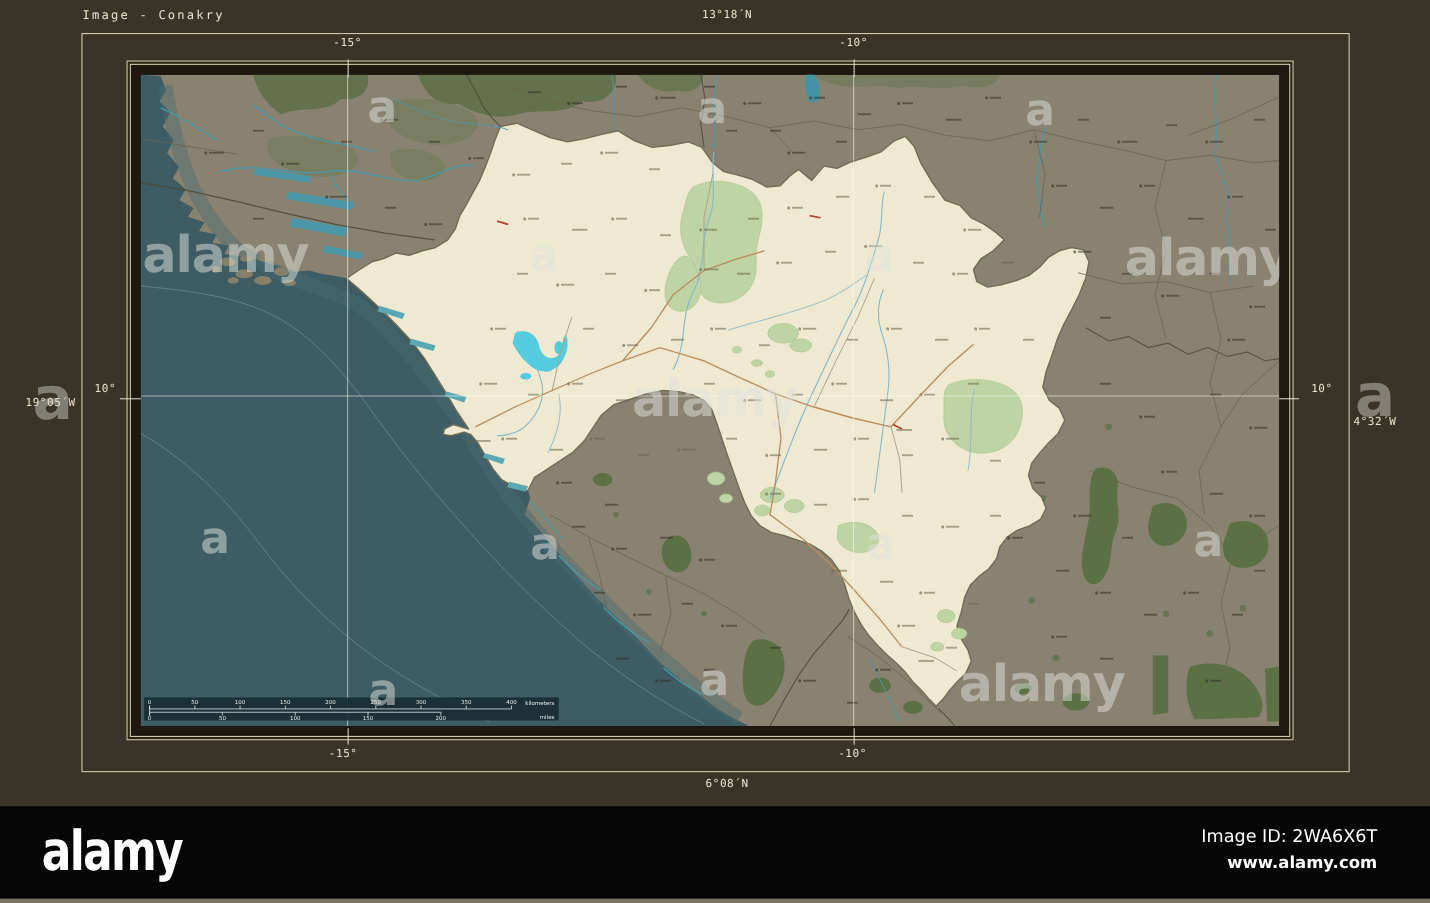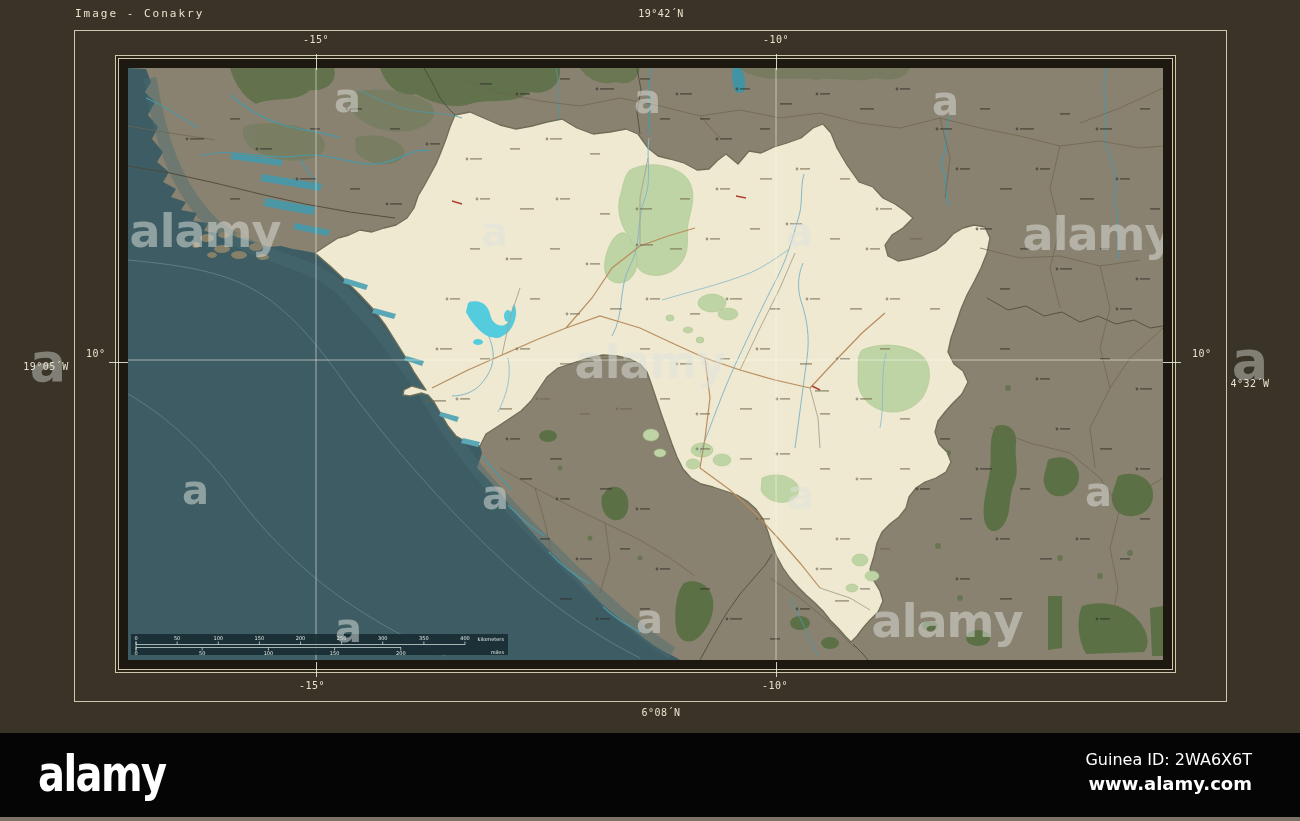--- a/index.html
+++ b/index.html
@@ -16,30 +16,30 @@
   .tick{position:absolute;background:rgba(242,240,226,.85);z-index:5;}
   .wm-margin{position:absolute;color:rgba(215,218,210,.45);font-family:"DejaVu Sans","Liberation Sans",sans-serif;
              font-weight:bold;font-size:54px;transform:translate(-50%,-50%);z-index:1;}
   .footer{position:absolute;left:0;top:733px;width:1300px;height:84px;background:#050505;}
   .footer-logo{position:absolute;left:38px;top:12px;color:#fff;font-size:50px;font-weight:bold;
                font-family:"DejaVu Sans","Liberation Sans",sans-serif;letter-spacing:-2px;
                transform:scaleX(.8);transform-origin:left center;}
   .footer-right{position:absolute;right:48px;top:16px;text-align:right;color:#fff;
                 font-family:"DejaVu Sans","Liberation Sans",sans-serif;}
   .footer-id{font-size:16px;line-height:22px;}
-  .footer-url{font-size:18px;font-weight:bold;line-height:26px;}
+  .footer-url{font-size:15px;font-weight:bold;line-height:26px;}
   .bottom-strip{position:absolute;left:0;top:817px;width:1300px;height:4px;background:#7b7366;}
 </style>
 </head>
 <body>
 
 <div class="page">
 
   <div class="lbl title">Image - Conakry</div>
-  <div class="lbl ctr" style="left:661px;top:8px;">19°42´N</div>
+  <div class="lbl ctr" style="left:661px;top:8px;">13°18´N</div>
 
   <span class="wm-margin" style="left:48px;top:362px;">a</span>
   <span class="wm-margin" style="left:1250px;top:360px;">a</span>
 
   <div class="outer-box"></div>
 
   <div class="lbl ctr" style="left:316px;top:34px;">-15°</div>
   <div class="lbl ctr" style="left:776px;top:34px;">-10°</div>
   <div class="lbl ctr" style="left:312px;top:680px;">-15°</div>
   <div class="lbl ctr" style="left:775px;top:680px;">-10°</div>
@@ -560,18 +560,18 @@
             <text x="649" y="621" text-anchor="middle" font-size="40" font-weight="bold" font-family="DejaVu Sans, Liberation Sans, sans-serif" fill="#dfe3de" opacity="0.5" letter-spacing="-1" dominant-baseline="central">a</text>
             <text x="348" y="630" text-anchor="middle" font-size="40" font-weight="bold" font-family="DejaVu Sans, Liberation Sans, sans-serif" fill="#dfe3de" opacity="0.5" letter-spacing="-1" dominant-baseline="central">a</text>
           </g>
       </svg>
     </div>
   </div>
 
   <div class="footer">
     <div class="footer-logo">alamy</div>
     <div class="footer-right">
-      <div class="footer-id">Guinea ID: 2WA6X6T</div>
+      <div class="footer-id">Image ID: 2WA6X6T</div>
       <div class="footer-url">www.alamy.com</div>
     </div>
   </div>
   <div class="bottom-strip"></div>
 </div>
 
 </body></html>

